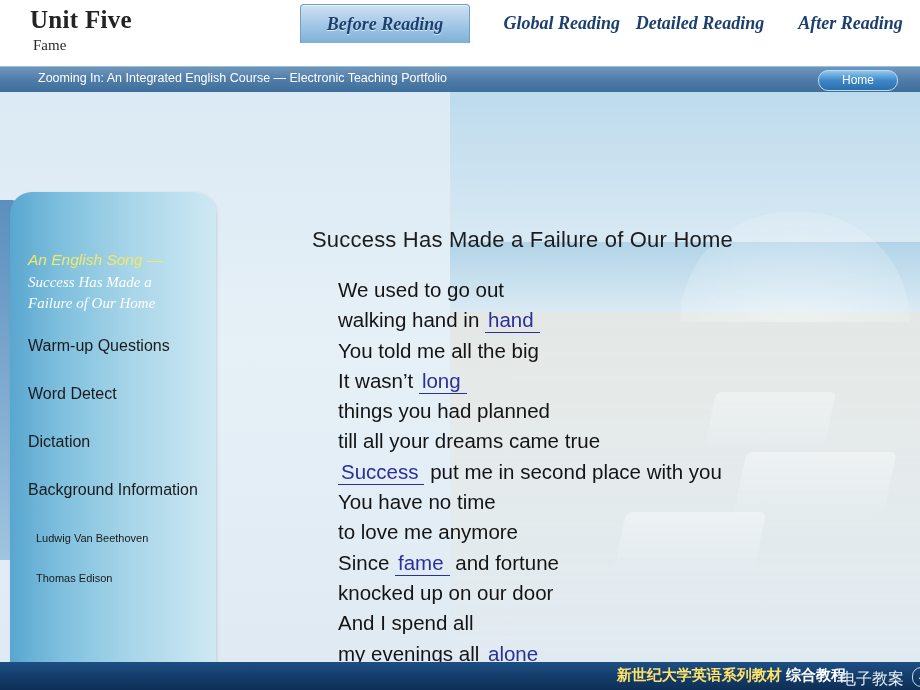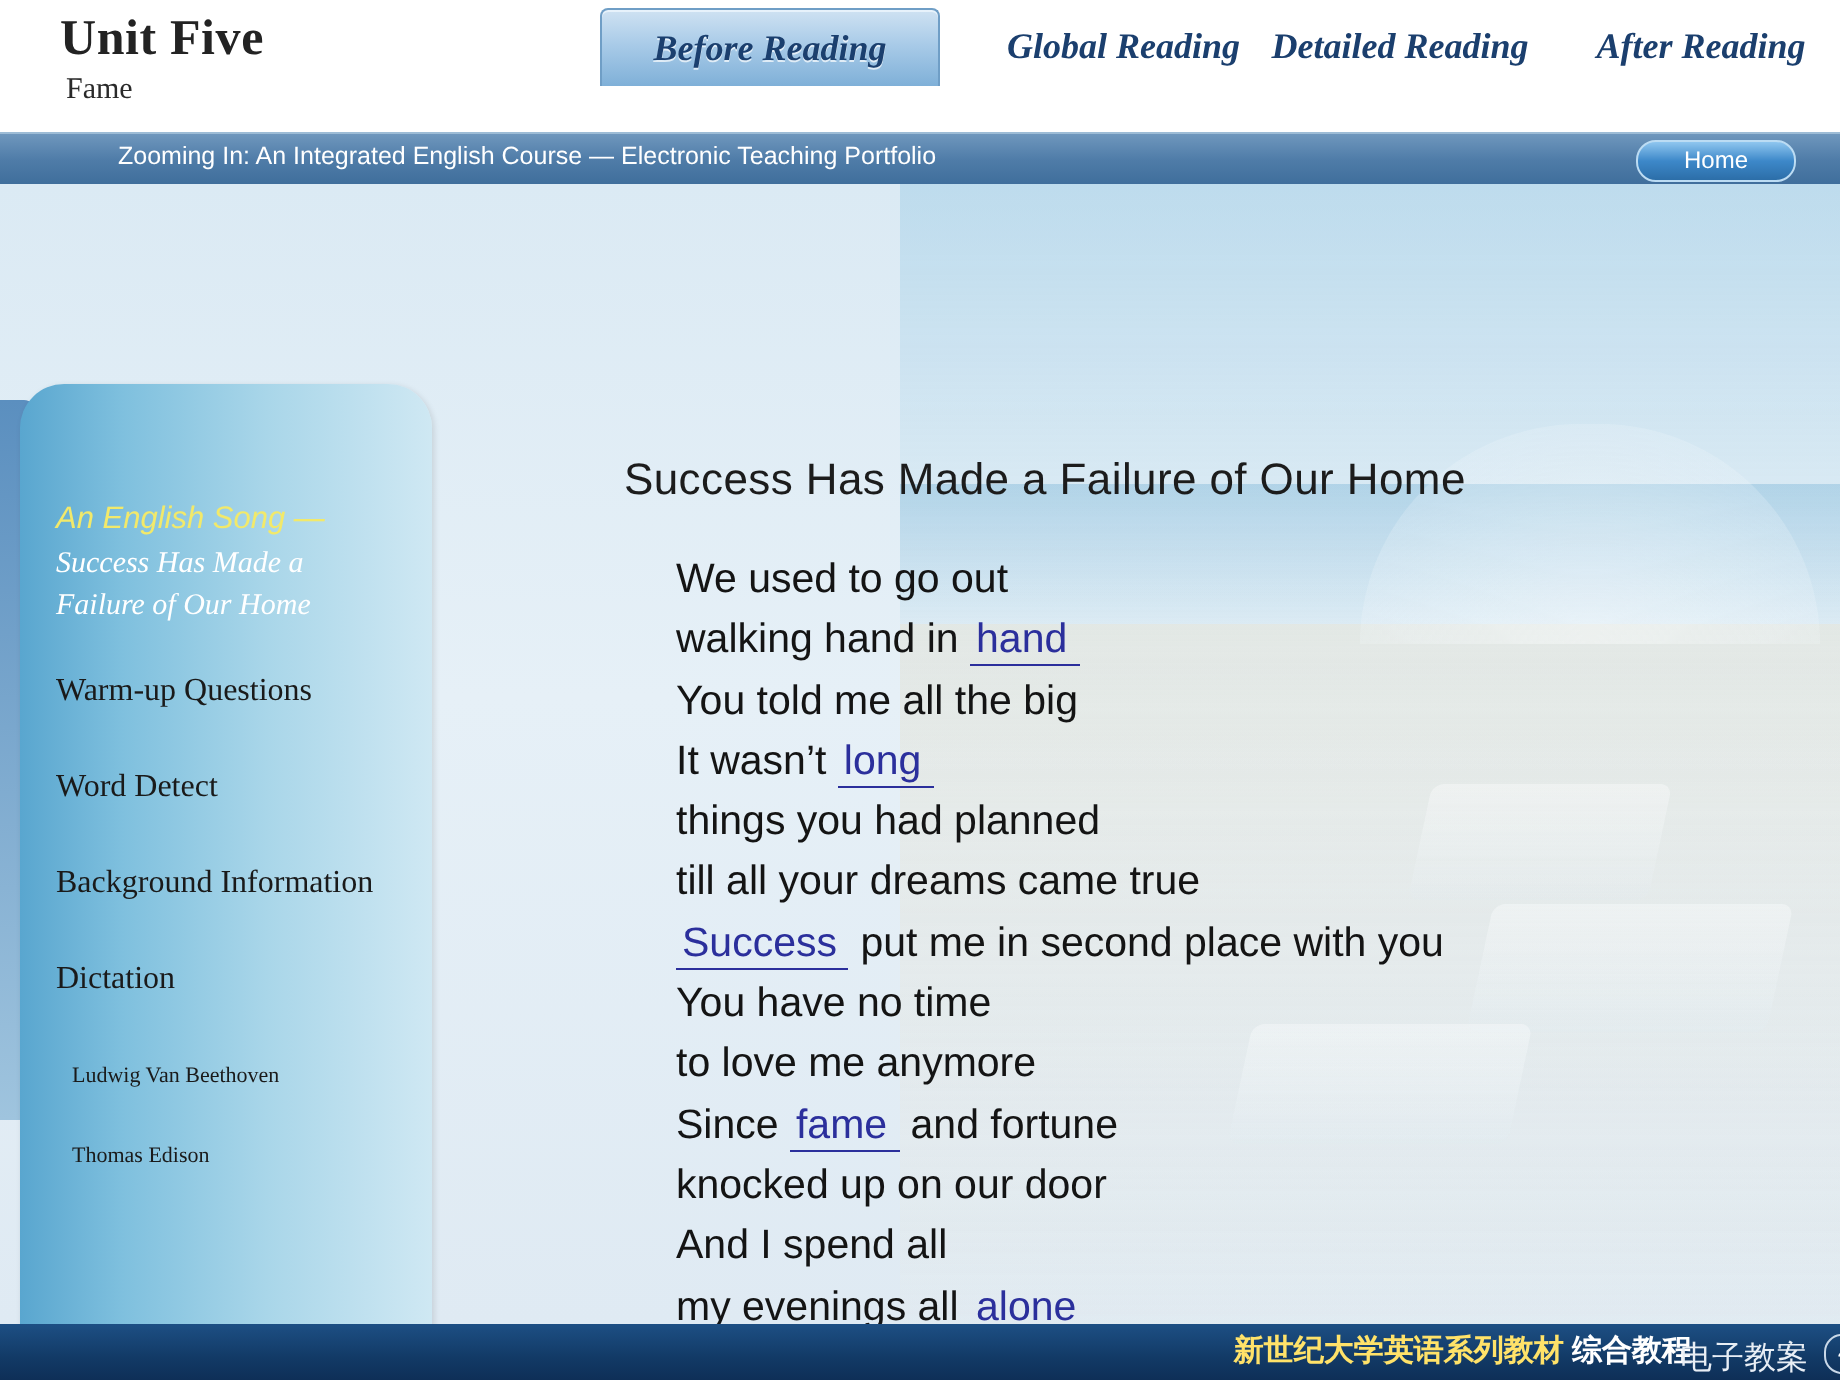--- a/index.html
+++ b/index.html
@@ -83,21 +83,20 @@
     width: 920px; height: 26px;
     background: linear-gradient(to bottom, #6f97bd 0%, #4f7ca8 50%, #3e6d9b 100%);
     border-top: 1px solid #9dbcd6;
   }
   .coursebar-text {
     position: absolute;
     left: 38px; top: 4px;
     font-family: "Liberation Sans", sans-serif;
     font-size: 12.5px;
     color: #ffffff;
-    margin-left: 21px;
   }
   .home-btn {
     position: absolute;
     right: 22px; top: 3px;
     width: 78px; height: 19px;
     line-height: 19px;
     text-align: center;
     border-radius: 10px;
     background: linear-gradient(to bottom, #8fc6ef 0%, #3d88c9 50%, #2c6ea8 100%);
     border: 1px solid #bcdcf3;
@@ -189,21 +188,21 @@
   }
   .side-song-sub {
     font-family: "Liberation Serif", serif;
     font-size: 15px;
     color: #ffffff;
     font-style: italic;
     line-height: 21px;
     margin: 0 0 22px 0;
   }
   .side-item {
-    font-family: Liberation Serif, serif;
+    font-family: Liberation Sans, sans-serif;
     font-size: 16px;
     color: #1a1a1a;
     margin: 0 0 28px 0;
     cursor: pointer;
     line-height: 20px;
   }
   .side-item.sub {
     font-size: 11px;
     margin-left: 8px;
     margin-bottom: 20px;
@@ -311,22 +310,22 @@
 
     <div class="sidebar">
       <div class="sidebar-inner">
         <div class="side-song-title">An English Song —</div>
         <div class="side-song-sub">
           <div>Success Has Made a</div>
           <div>Failure of Our Home</div>
         </div>
         <div class="side-item">Warm-up Questions</div>
         <div class="side-item">Word Detect</div>
+        <div class="side-item">Dictation</div>
         <div class="side-item">Background Information</div>
-        <div class="side-item">Dictation</div>
         <div class="side-item sub">Ludwig Van Beethoven</div>
         <div class="side-item sub">Thomas Edison</div>
       </div>
     </div>
 
     <div class="content">
       <div class="song-heading">Success Has Made a Failure of Our Home</div>
       <div class="lyrics">
         <div class="lyric-line"><span>We used to go out</span></div>
         <div class="lyric-line"><span>walking hand in</span> <span class="blank">hand</span></div>

